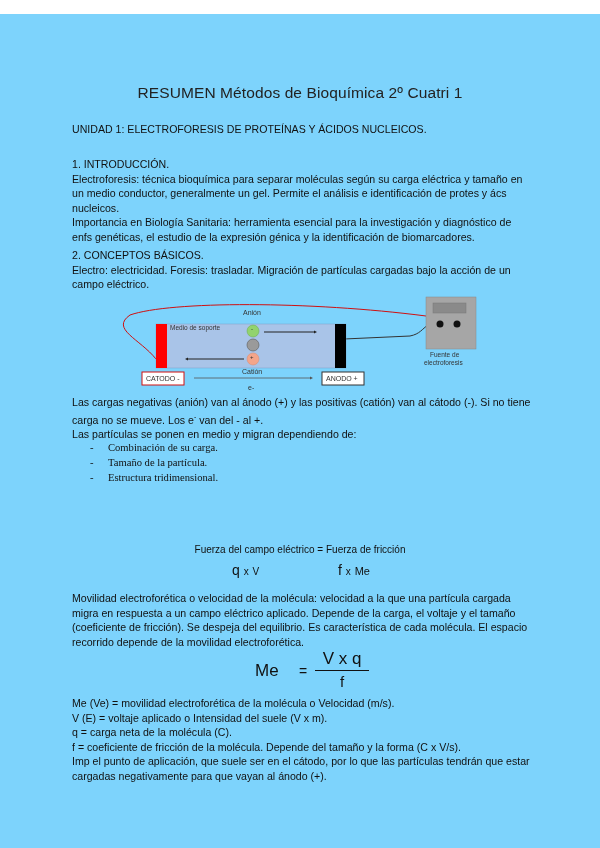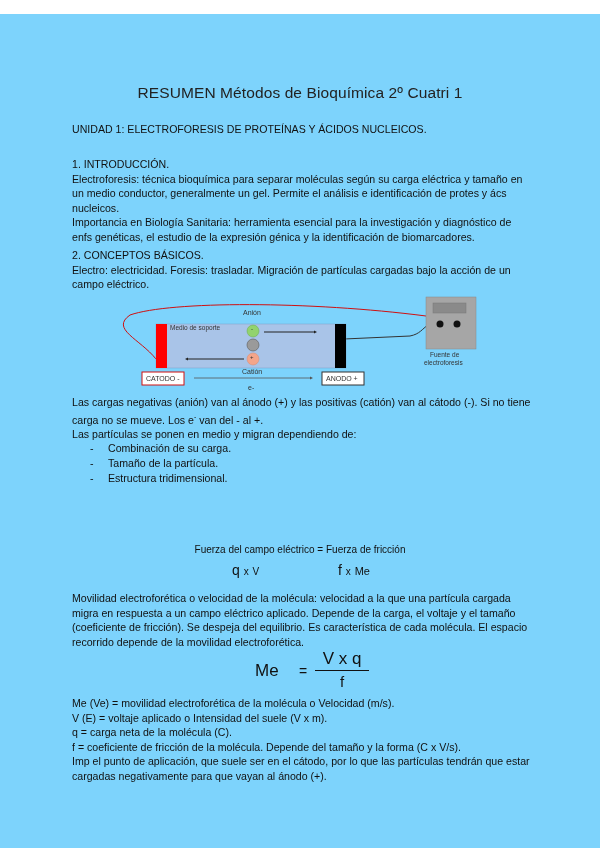--- a/index.html
+++ b/index.html
@@ -11,21 +11,21 @@
     .block { position: absolute; left: 72px; width: 460px; font-size: 10.6px; line-height: 14.6px; color: #111; }
     .block p { margin: 0; }
     .unit { top: 108px; }
     .s1 { top: 128px; margin-top: 15px; }
     .s2 { top: 234px; }
     .s2b { top: 381px; }
     .s3 { top: 486px; }
     .s3b { top: 577px; }
     .s3c { top: 682px; }
     .list { margin: 0; padding: 0; list-style: none; }
-    .list li { position: relative; padding-left: 36px; }
+    .list li { position: relative; padding-left: 36px; font-family: Liberation Serif, serif; }
     .list li::before { content: "-"; position: absolute; left: 18px; }
     .center-line { position: absolute; left: 0; width: 600px; text-align: center; font-size: 10px; }
     .eq1 { top: 530px; }
     .eq2 { position: absolute; top: 548px; font-size: 14px; }
     .eq2 .small { font-size: 10px; }
     .frac { position: absolute; top: 635px; left: 255px; width: 120px; height: 48px; }
     .frac .lhs { position: absolute; left: 0; top: 12px; font-size: 17px; }
     .frac .eq { position: absolute; left: 44px; top: 14px; font-size: 14px; }
     .frac .num { position: absolute; left: 60px; top: 0; width: 54px; text-align: center; font-size: 17px; }
     .frac .bar { position: absolute; left: 60px; top: 21px; width: 54px; height: 1px; background: #111; }

